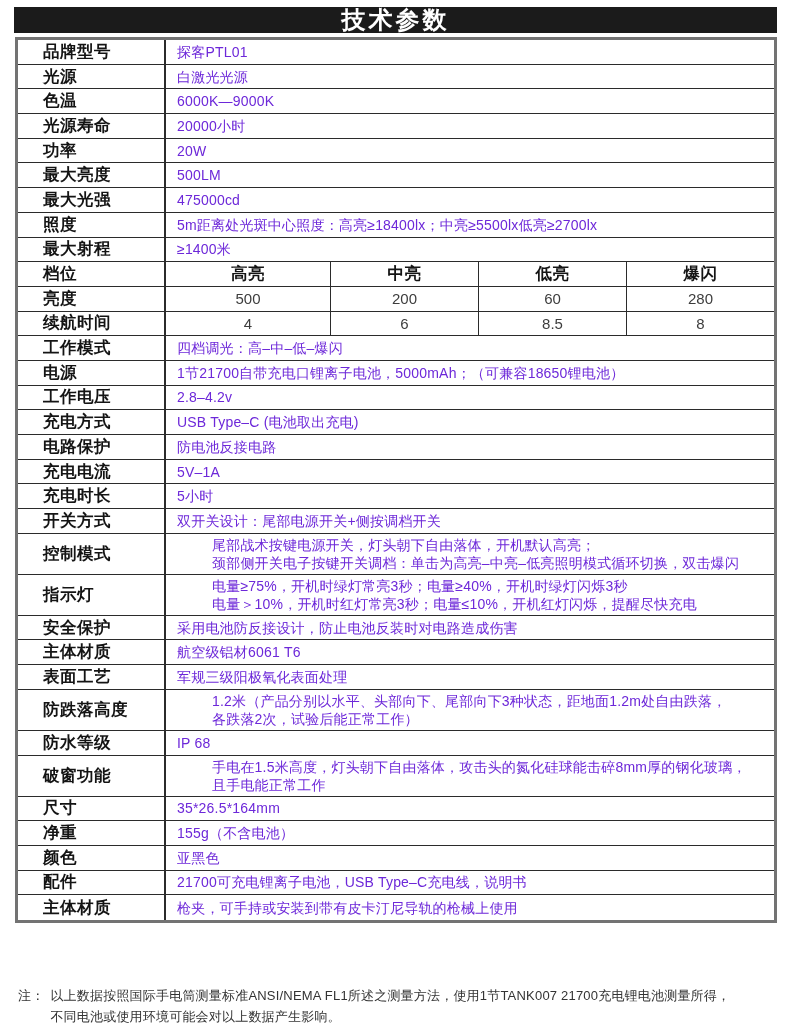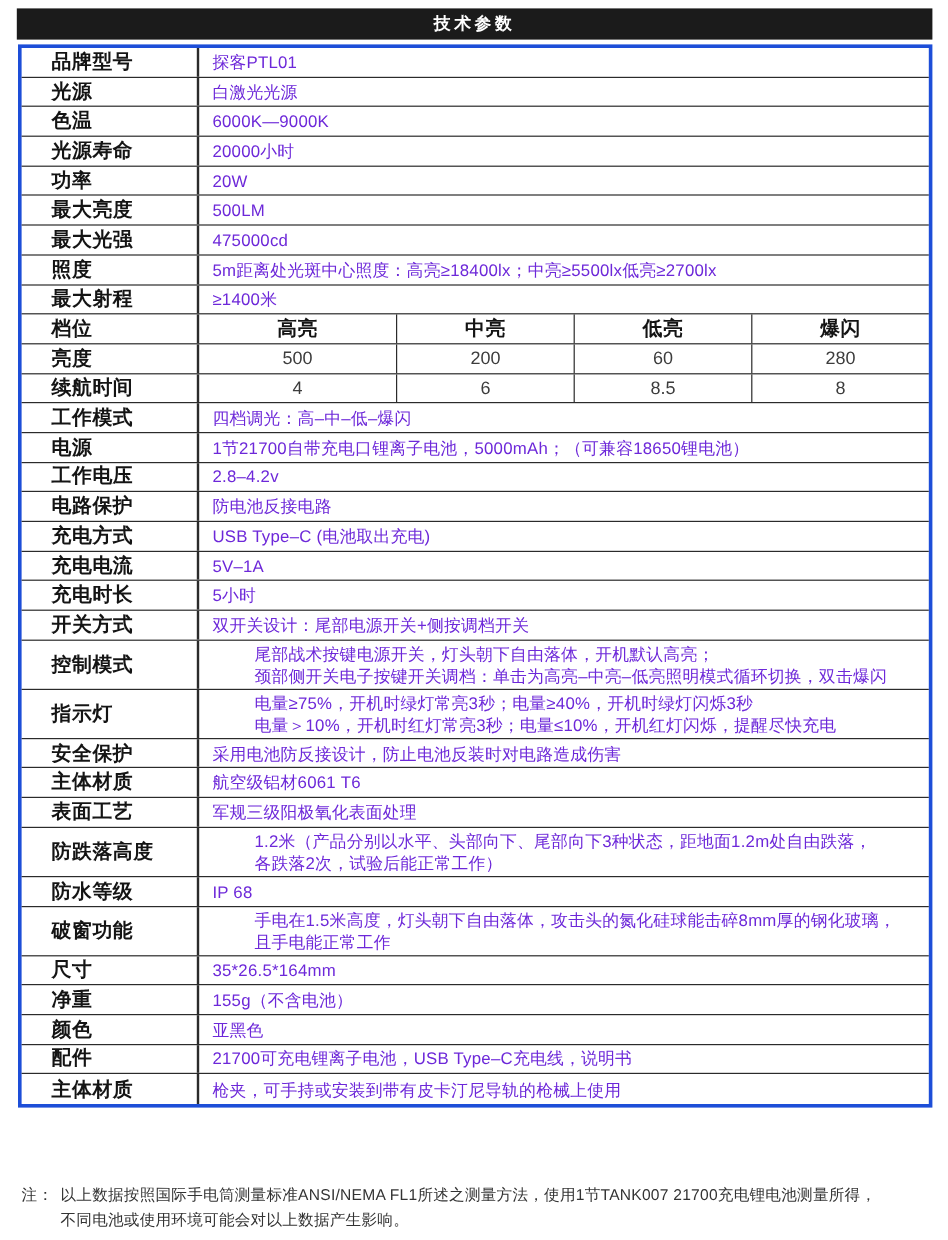--- a/index.html
+++ b/index.html
@@ -7,25 +7,25 @@
   body {
     width: 790px; height: 1033px; background: #ffffff;
     font-family: "Liberation Sans", sans-serif;
     position: relative; overflow: hidden;
     color: #141414;
   }
   .title-bar {
     position: absolute; left: 14px; top: 7px; width: 763px; height: 26px;
     background: #1b1b1b; color: #ffffff;
     display: flex; align-items: center; justify-content: center;
-    font-size: 14px; font-weight: bold; letter-spacing: 3px;
+    font-size: 24px; font-weight: bold; letter-spacing: 3px;
   }
   .spec-table {
     position: absolute; left: 15px; top: 37px; width: 762px;
-    border: 3px solid #1d4ed8; background: #ffffff;
+    border: 3px solid #737373; background: #ffffff;
     display: flex; flex-direction: column;
   }
   .row { display: flex; border-bottom: 1.5px solid #2b2b2b; min-height: 24.7px; }
   .row:last-child { border-bottom: none; }
   .row.tall { min-height: 40.6px; gap: 35px; }
   .label-cell {
     flex: 0 0 148px; width: 148px; border-right: 2px solid #2b2b2b;
     display: flex; align-items: center; padding-left: 25px;
     font-size: 16.5px; font-weight: bold; color: #141414; letter-spacing: 0.5px;
   }
@@ -118,26 +118,26 @@
     </div>
     <div class="row">
       <div class="label-cell">电源</div>
       <div class="value-cell">1节21700自带充电口锂离子电池，5000mAh；（可兼容18650锂电池）</div>
     </div>
     <div class="row">
       <div class="label-cell">工作电压</div>
       <div class="value-cell">2.8–4.2v</div>
     </div>
     <div class="row">
+      <div class="label-cell">充电方式</div>
+      <div class="value-cell">USB Type–C (电池取出充电)</div>
+    </div>
+    <div class="row">
       <div class="label-cell">电路保护</div>
       <div class="value-cell">防电池反接电路</div>
-    </div>
-    <div class="row">
-      <div class="label-cell">充电方式</div>
-      <div class="value-cell">USB Type–C (电池取出充电)</div>
     </div>
     <div class="row">
       <div class="label-cell">充电电流</div>
       <div class="value-cell">5V–1A</div>
     </div>
     <div class="row">
       <div class="label-cell">充电时长</div>
       <div class="value-cell">5小时</div>
     </div>
     <div class="row">

